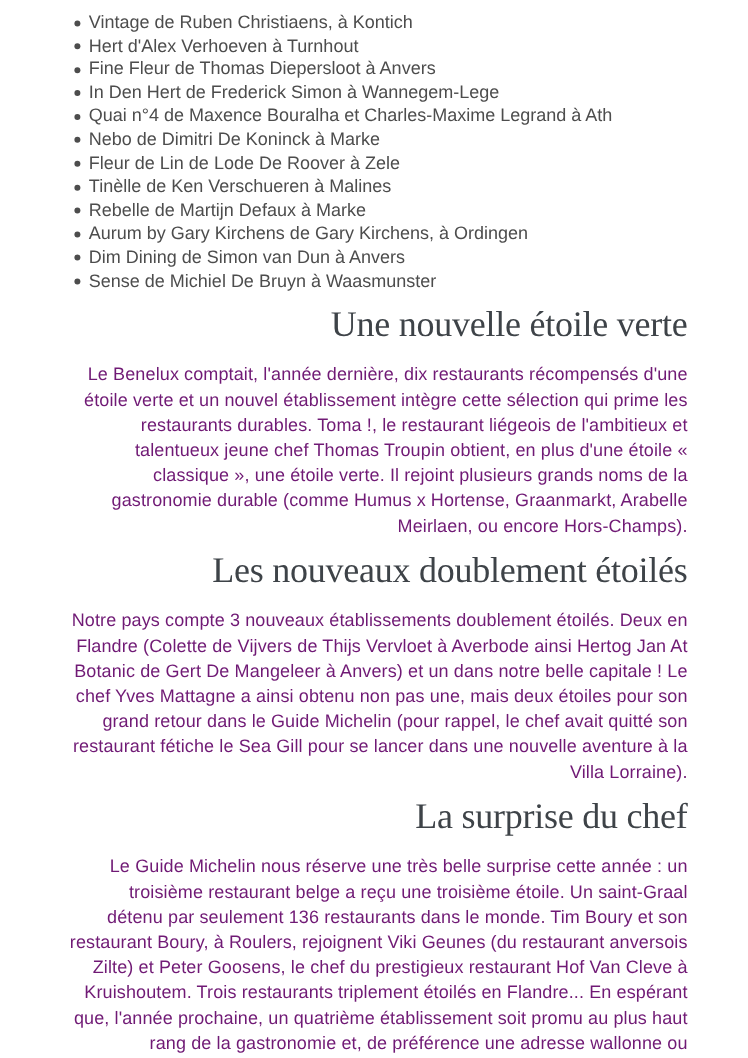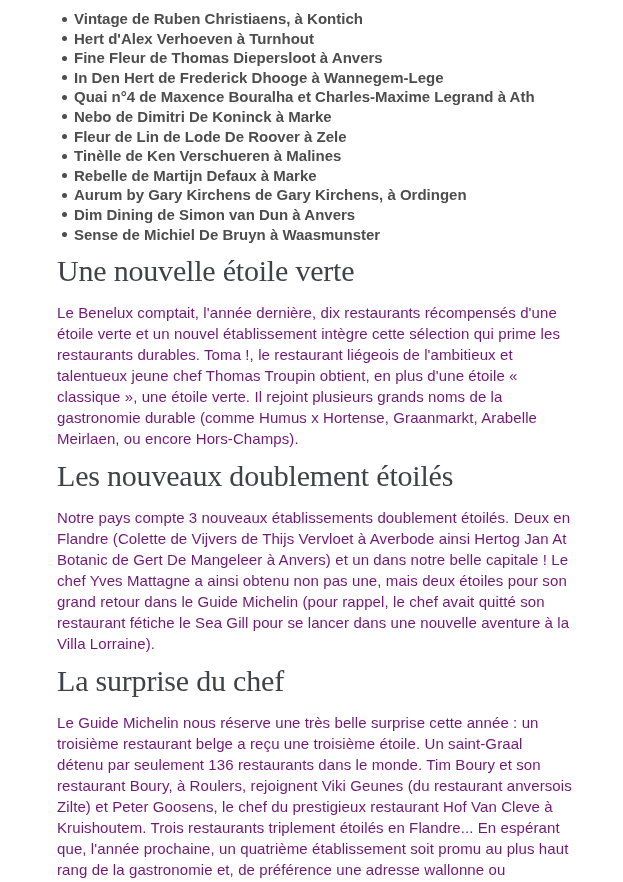--- a/index.html
+++ b/index.html
@@ -23,21 +23,20 @@
     list-style: none;
     margin: 0 0 2px 0;
     padding: 0;
   }
   ul.restaurant-list li {
     position: relative;
     padding-left: 17px;
     font-size: 15px;
     line-height: 19.6px;
     color: #4d4d4d;
-    font-weight: bold;
   }
   ul.restaurant-list li::before {
     content: "";
     position: absolute;
     left: 5px;
     top: 7.5px;
     width: 5px;
     height: 5px;
     border-radius: 50%;
     background: #4d4d4d;
@@ -54,32 +53,33 @@
   p.section-paragraph {
     font-size: 15px;
     line-height: 21px;
     letter-spacing: 0.1px;
     color: #701a75;
     margin: 0;
     max-width: 516px;
   }
   section.article-section {
     margin: 0;
+    text-align: right;
   }
 </style>
 </head>
 <body>
 
 <main class="article">
 
   <ul class="restaurant-list">
     <li>Vintage de Ruben Christiaens, à Kontich</li>
     <li>Hert d'Alex Verhoeven à Turnhout</li>
     <li>Fine Fleur de Thomas Diepersloot à Anvers</li>
-    <li>In Den Hert de Frederick Dhooge à Wannegem-Lege</li>
+    <li>In Den Hert de Frederick Simon à Wannegem-Lege</li>
     <li>Quai n°4 de Maxence Bouralha et Charles-Maxime Legrand à Ath</li>
     <li>Nebo de Dimitri De Koninck à Marke</li>
     <li>Fleur de Lin de Lode De Roover à Zele</li>
     <li>Tinèlle de Ken Verschueren à Malines</li>
     <li>Rebelle de Martijn Defaux à Marke</li>
     <li>Aurum by Gary Kirchens de Gary Kirchens, à Ordingen</li>
     <li>Dim Dining de Simon van Dun à Anvers</li>
     <li>Sense de Michiel De Bruyn à Waasmunster</li>
   </ul>
 

